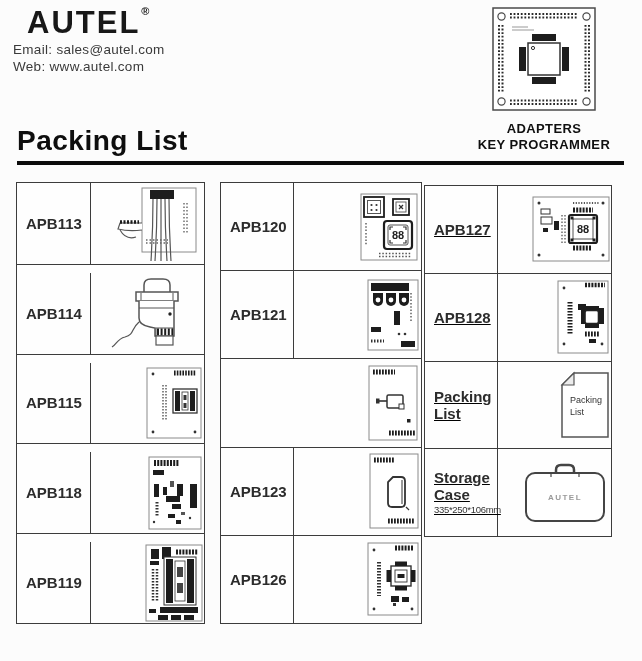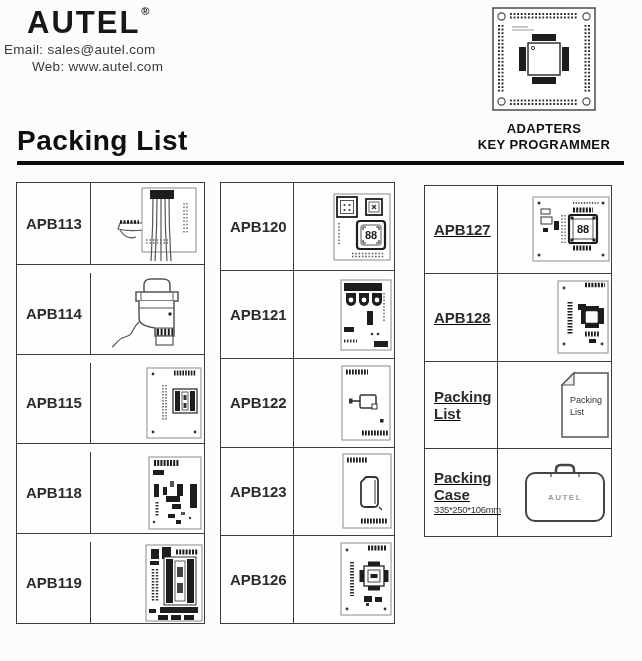--- a/index.html
+++ b/index.html
@@ -2,34 +2,34 @@
 <html><head>
 <meta charset="utf-8">
 <style>
   * { margin:0; padding:0; box-sizing:border-box; }
   html,body { width:642px; height:661px; }
   body { background:#fcfcfc; font-family:"Liberation Sans", sans-serif; position:relative; overflow:hidden; }
   .page { position:absolute; inset:0;padding-left:20px; }
 
   .logo { position:absolute; left:27px; top:5px; font-size:31px; font-weight:bold; letter-spacing:2px; color:#181818; }
   .logo .reg { font-size:11px; vertical-align:18px; letter-spacing:0; margin-left:1px; font-weight:bold; }
-  .contact { position:absolute; left:4px; font-size:13.5px; color:#3a3a3a; letter-spacing:0.3px; }
+  .contact { position:absolute; left:13px; font-size:13.5px; color:#3a3a3a; letter-spacing:0.3px; }
   .contact-email { top:42px; }
-  .contact-web { top:59px;margin-left:28px; }
+  .contact-web { top:59px; }
 
   .chip-wrap { position:absolute; left:492px; top:7px; }
   .caption { position:absolute; left:456px; top:121px; width:176px; text-align:center;
              font-weight:bold; font-size:13px; line-height:1.2; color:#101010; letter-spacing:0.4px; }
 
   .title { position:absolute; left:17px; top:125px; font-size:28px; font-weight:bold; color:#0e0e0e; letter-spacing:0.5px; }
   .rule  { position:absolute; left:17px; top:161px; width:607px; height:4px; background:#0c0c0c; }
 
   .col { position:absolute; display:flex; flex-direction:column; border:1.5px solid #3c3c3c; background:#fefefe; }
   .col-1 { left:16px;  top:182px; width:189px; height:442px;gap:8px; }
-  .col-2 { left:220px; top:182px; width:175px; height:442px; }
+  .col-2 { left:220px; top:182px; width:202px; height:442px; }
   .col-3 { left:424px; top:185px; width:188px; height:352px;text-decoration:underline; }
 
   .cell { flex:1; display:flex; border-bottom:1.5px solid #3c3c3c; min-height:0; }
   .cell:last-child { border-bottom:none; }
   .cell-label { width:73px; flex:0 0 73px; border-right:1.5px solid #3c3c3c; display:flex; flex-direction:column;
                 justify-content:center; padding-left:9px; padding-right:2px; font-weight:bold; font-size:15px;
                 color:#2c2c2c; line-height:1.15; }
   .col-1 .cell-label { flex-basis:74px; width:74px; }
   .cell-size { font-size:9.5px; font-weight:normal; color:#333; letter-spacing:-0.3px; margin-top:2px; }
   .cell-image { flex:1; display:flex; align-items:center; justify-content:flex-end; }
@@ -247,21 +247,20 @@
           <rect x="6" y="50" width="10" height="5" fill="#1d1d1d"></rect>
           <line x1="6" y1="64" x2="19" y2="64" stroke="#333" stroke-width="3" stroke-dasharray="1.5 1.5"></line>
           <circle cx="34" cy="57" r="1.3" fill="#333"></circle>
             <circle cx="40" cy="57" r="1.3" fill="#333"></circle>
           <rect x="36" y="64" width="14" height="6" fill="#1d1d1d"></rect>
         </svg>
       </div>
     </div>
 
     <div class="cell">
-      <div class="cell-label">APB122</div>
       <div class="cell-image">
         <svg width="56" height="80" viewBox="0 0 56 80">
           <rect x="4" y="3" width="48" height="74" fill="#fff" stroke="#8a8a8a" stroke-width="1"></rect>
           <line x1="8" y1="9" x2="30" y2="9" stroke="#1d1d1d" stroke-width="5" stroke-dasharray="1.8 1.2"></line>
           <rect x="22" y="32" width="16" height="13" rx="1.5" fill="#fff" stroke="#333" stroke-width="1.5"></rect>
           <rect x="34" y="41" width="5" height="5" fill="#fff" stroke="#333" stroke-width="1"></rect>
           <line x1="14" y1="38" x2="22" y2="38" stroke="#333" stroke-width="1.6"></line>
           <rect x="11" y="35.5" width="3.5" height="5" fill="#333"></rect>
           <rect x="42" y="56" width="3.5" height="3.5" fill="#222"></rect>
           <line x1="24" y1="70" x2="50" y2="70" stroke="#1d1d1d" stroke-width="5" stroke-dasharray="1.8 1.2"></line>
@@ -368,21 +367,21 @@
           <path d="M15,3 L49,3 L49,67 L3,67 L3,15 Z" fill="#fff" stroke="#555" stroke-width="1.5"></path>
           <path d="M15,3 L15,15 L3,15 Z" fill="#ececec" stroke="#555" stroke-width="1.2"></path>
           <text x="11" y="33" font-size="9" fill="#333">Packing</text>
           <text x="11" y="45" font-size="9" fill="#333">List</text>
         </svg>
       </div>
     </div>
 
     <div class="cell">
       <div class="cell-label">
-        <span>Packing Case</span>
+        <span>Storage Case</span>
         <span class="cell-size">335*250*106mm</span>
       </div>
       <div class="cell-image">
         <svg width="92" height="64" viewBox="0 0 92 64">
           <path d="M37,13 L37,9 Q37,4 42,4 L50,4 Q55,4 55,9 L55,13" fill="none" stroke="#444" stroke-width="2.5"></path>
           <rect x="7" y="12" width="78" height="48" rx="9" fill="#fff" stroke="#444" stroke-width="2"></rect>
           <line x1="32" y1="12" x2="32" y2="16" stroke="#444" stroke-width="1.2"></line>
           <line x1="60" y1="12" x2="60" y2="16" stroke="#444" stroke-width="1.2"></line>
           <text x="46" y="39" text-anchor="middle" font-size="8" font-weight="bold" letter-spacing="1.5" fill="#9a9a9a">AUTEL</text>
         </svg>

